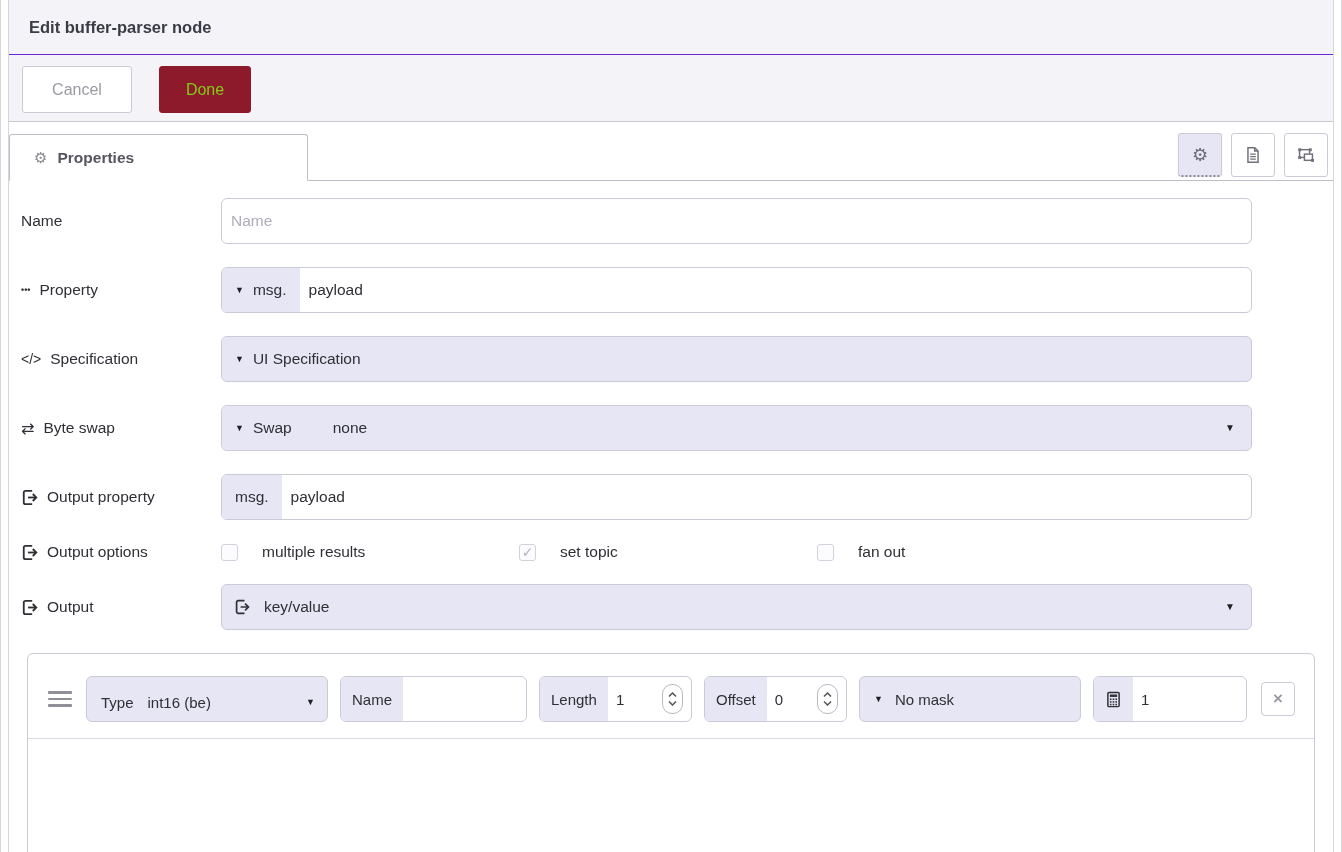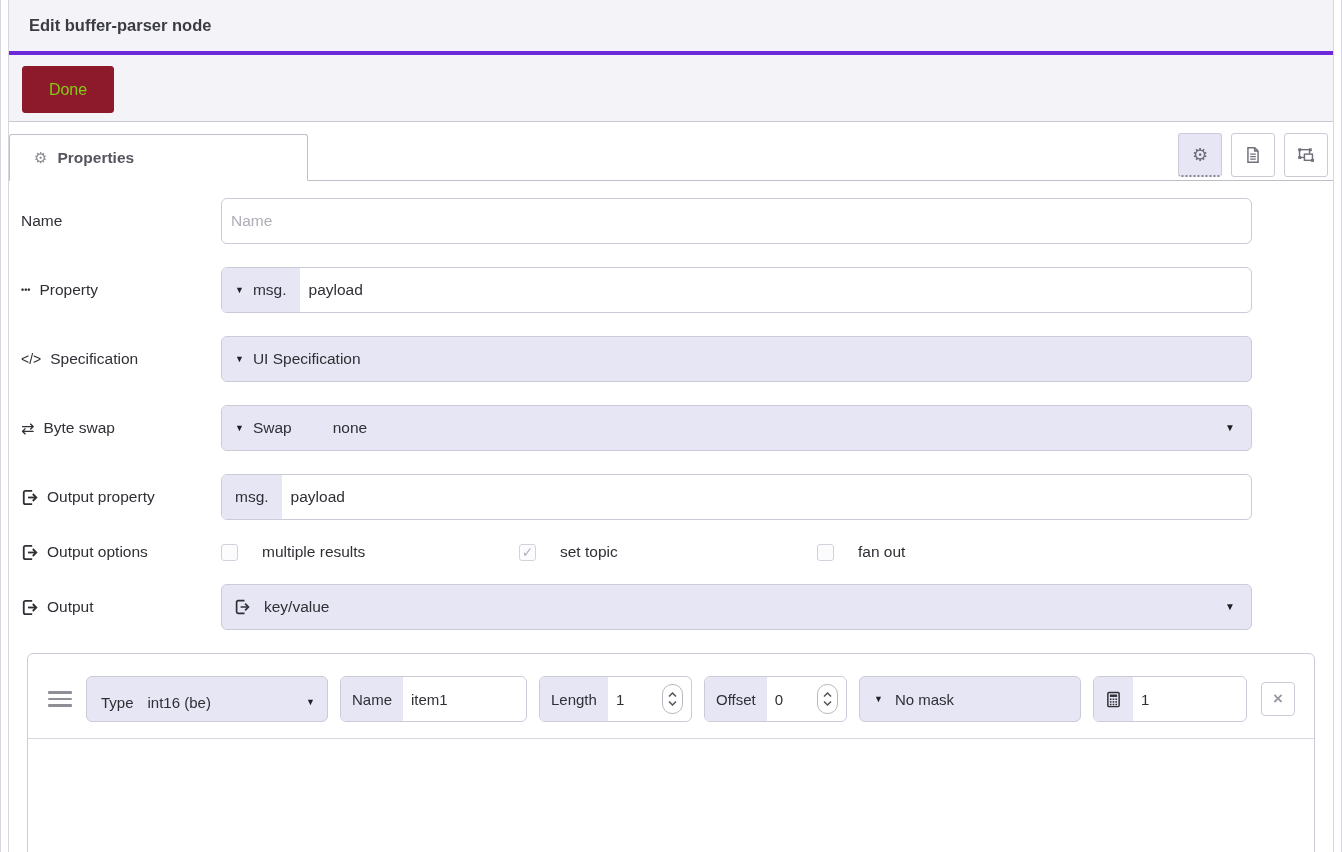--- a/index.html
+++ b/index.html
@@ -12,21 +12,21 @@
     --red:#8c1a2a;
   }
   *{box-sizing:border-box;margin:0;padding:0;}
   html,body{width:1342px;height:852px;overflow:hidden;background:#fff;
     font-family:"Liberation Sans","DejaVu Sans",sans-serif;color:var(--text);}
   .dialog{width:1342px;height:852px;border-left:1px solid #d6d6de;border-right:1px solid #d6d6de;
     margin:0;padding:0 7px;background:#fff;}
   .dialog-inner{width:100%;height:100%;border-left:1px solid #d6d6de;border-right:1px solid #d6d6de;background:#fff;}
 
   
-  .hdr{height:55px;background:var(--header-bg);border-bottom:4px solid #6d28d9;
+  .hdr{height:55px;background:var(--header-bg);border-bottom:1px solid #6d28d9;
     display:flex;align-items:center;padding-left:20px;text-align:center;}
   .hdr-title{font-size:16.5px;font-weight:bold;color:#3b3b44;}
 
   
   .btnbar{height:67px;background:var(--header-bg);border-bottom:1px solid #c9c9d3;
     display:flex;align-items:flex-start;padding:11px 18px 0 13px;}
   .btn{height:47px;border:1px solid var(--border);border-radius:3px;background:#fff;
     font-size:16px;color:var(--muted);display:flex;align-items:center;justify-content:center;cursor:pointer;}
   .btn-delete{width:105px;margin-right:auto;}
   .btn-cancel{width:110px;margin-right:27px;}
@@ -102,20 +102,21 @@
 <body>
 
 <div class="dialog">
 <div class="dialog-inner">
 
   <div class="hdr">
     <span class="hdr-title">Edit buffer-parser node</span>
   </div>
 
   <div class="btnbar">
+    <button class="btn btn-cancel">Cancel</button>
     <button class="btn btn-done">Done</button>
   </div>
 
   <div class="tabbar">
     <div class="tab">
       <span class="gear-glyph">⚙</span>
       <span class="tab-label">Properties</span>
     </div>
     <div class="editor-icons">
       <div class="icon-btn active">
@@ -280,21 +281,20 @@
       <div class="ifield lav w-type">
         <span>Type</span>
         <span class="type-val">int16 (be)</span>
         <span class="caret" style="margin-left:auto">▼</span>
       </div>
 
       <div class="ifield w-name">
         <div class="iseg">
           <span>Name</span>
         </div>
-        <input value="item1" style="">
       </div>
 
       <div class="ifield w-len">
         <div class="iseg">
           <span>Length</span>
         </div>
         <input value="1" style="">
         <div class="spin">
           <svg width="9" height="6" viewBox="0 0 9 6">
                 <path d="M1 4.5 4.5 1 8 4.5" stroke="#555" stroke-width="1.5" fill="none"></path>

